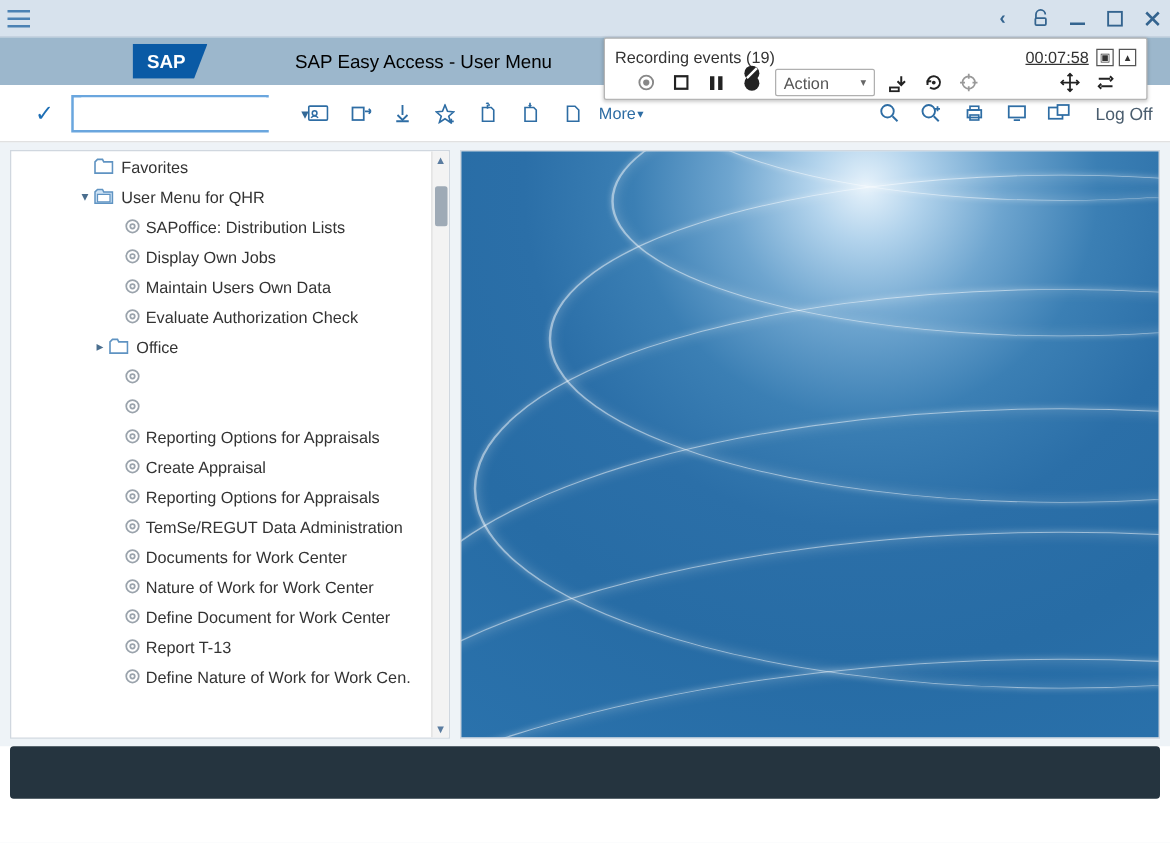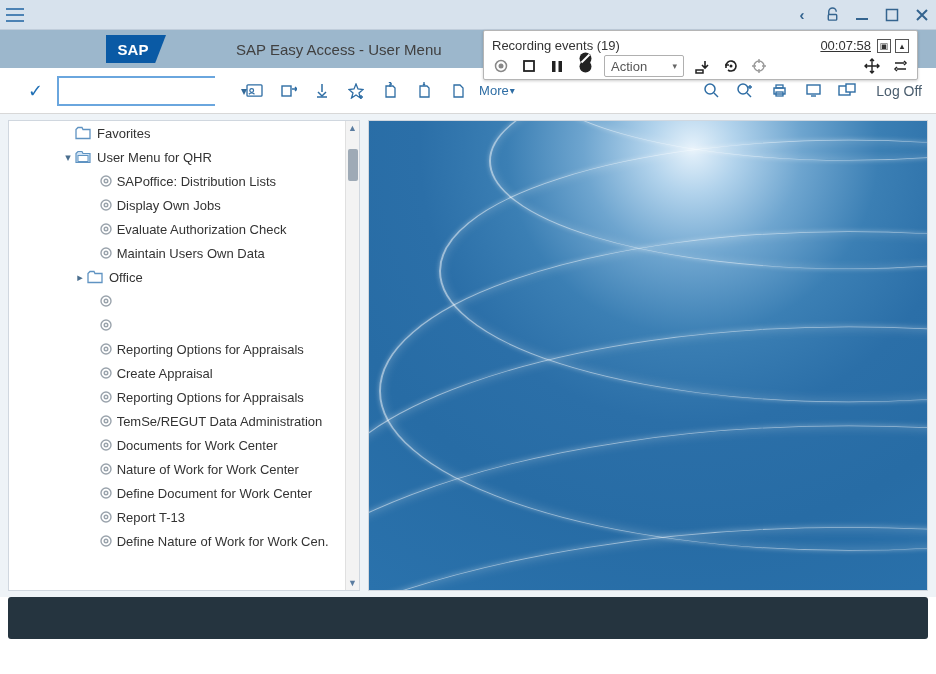--- a/index.html
+++ b/index.html
@@ -7,21 +7,21 @@
   
   .window-titlebar { height: 30px; background: #d7e2ed; border-bottom: 1px solid #c0cddb; display: flex; align-items: center; padding: 0 6px; }
   .hamburger { width: 18px; height: 14px; display: flex; flex-direction: column; justify-content: space-between; cursor: pointer; }
   .hamburger span { height: 2px; background: #4c82b4; }
   .win-controls { margin-left: auto; display: flex; align-items: center; gap: 14px; }
   .win-controls .ic { width: 16px; height: 16px; display:flex; align-items:center; justify-content:center; color:#34648f; cursor:pointer; font-size:15px; font-weight:bold; }
   
   .app-header { height: 38px; background: #9cb7cc; display: flex; align-items: center; padding: 0 12px 0 106px; position: relative; }
   .logo { position:absolute; left:106px; top:5px; }
   .logo-box { width:60px; height:28px; background:#0a5aa5; display:flex; align-items:center; justify-content:center; color:#fff; font-weight:bold; font-size:15px; clip-path: polygon(0 0, 100% 0, 82% 100%, 0% 100%); padding-right:6px;}
-  .app-title { margin-left: 130px; color:#404040; font-size:15px; }
+  .app-title { margin-left: 130px; color:#000000; font-size:15px; }
   
   .toolbar { height: 46px; background:#fff; border-bottom:1px solid #d8d8d8; display:flex; align-items:center; padding: 0 14px 0 28px; gap: 8px; }
   .check { color:#1e6fb5; font-size:18px; margin-right: 6px;}
   .tcode-box { border:2px solid #6aa6de; height:30px; width:158px; display:flex; align-items:center; padding:0 6px; }
   .tcode-box input { flex:1; border:none; outline:none; height:100%; font-size:13px; }
   .tcode-box .chev { color:#346997; font-size:12px; }
   .tb-ico { width:26px; height:26px; display:flex; align-items:center; justify-content:center; color:#2e6da4; cursor:pointer; border-radius:3px; }
   .tb-sep { flex:1; }
   .more-btn { color:#2e6da4; font-size:14px; cursor:pointer; display:flex; align-items:center; gap:1px; }
   .logoff { color:#4a5d6e; font-size:14px; cursor:pointer; margin-left:8px; }
@@ -44,21 +44,21 @@
   
   .imgarea { flex:1; border:1px solid #d0d7df; position:relative; overflow:hidden; background: radial-gradient(circle at 58% 6%, #e6f2fb 0%, #b2d3ec 8%, #6ea5cf 20%, #3b7fb4 34%, #2b6fa8 50%, #276ca5 70%, #2a72ac 100%); }
   .ripple { position:absolute; border-radius:50%; border:2px solid rgba(255,255,255,0.55); box-shadow: 0 0 10px rgba(255,255,255,0.35), inset 0 0 18px rgba(255,255,255,0.25); }
   
   .statusbar { height:42px; margin:0 8px 8px; background:#25343f; border-radius:3px; }
   
   .recorder { position:absolute; top:30px; left:483px; width:435px; height:50px; background:#fff; border:1px solid #b5b5b5; border-radius:2px; box-shadow:0 1px 3px rgba(0,0,0,0.2); display:flex; flex-direction:column; z-index:10; }
   .rec-row1 { height:22px; display:flex; align-items:flex-end; padding:0 8px; color:#333; }
   .rec-title { flex:1; }
   .rec-time { font-variant-numeric: tabular-nums; margin-right:6px;text-decoration:underline; }
-  .rec-row2 { flex:1; display:flex; align-items:center; padding:0 8px; gap:10px; }
+  .rec-row2 { flex:1; display:flex; align-items:center; padding:0 24px; gap:10px; }
   .rec-ico { width:18px; height:18px; display:flex; align-items:center; justify-content:center; color:#3a3a3a; cursor:pointer; }
   .rec-sel { height:22px; border:1px solid #b0b0b0; border-radius:2px; display:flex; align-items:center; padding:0 6px; min-width:80px; justify-content:space-between; cursor:pointer; color:#555; font-size:12px;}
   .rec-box { width:14px; height:14px; border:1px solid #555; display:flex; align-items:center; justify-content:center; font-size:9px; cursor:pointer; }
   
   svg { display:block; }
 </style>
 </head>
 <body>
 
 <div class="window-titlebar">
@@ -214,25 +214,25 @@
           <circle cx="7" cy="7" r="5" class="ico-cog"></circle>
           <circle cx="7" cy="7" r="1.8" class="ico-cog"></circle>
         </svg>&nbsp;<span class="label">SAPoffice: Distribution Lists</span></div>
     <div class="node level2"><svg width="14" height="14">
           <circle cx="7" cy="7" r="5" class="ico-cog"></circle>
           <circle cx="7" cy="7" r="1.8" class="ico-cog"></circle>
         </svg>&nbsp;<span class="label">Display Own Jobs</span></div>
     <div class="node level2"><svg width="14" height="14">
           <circle cx="7" cy="7" r="5" class="ico-cog"></circle>
           <circle cx="7" cy="7" r="1.8" class="ico-cog"></circle>
+        </svg>&nbsp;<span class="label">Maintain Users Own Data</span></div>
+    <div class="node level2"><svg width="14" height="14">
+          <circle cx="7" cy="7" r="5" class="ico-cog"></circle>
+          <circle cx="7" cy="7" r="1.8" class="ico-cog"></circle>
         </svg>&nbsp;<span class="label">Evaluate Authorization Check</span></div>
-    <div class="node level2"><svg width="14" height="14">
-          <circle cx="7" cy="7" r="5" class="ico-cog"></circle>
-          <circle cx="7" cy="7" r="1.8" class="ico-cog"></circle>
-        </svg>&nbsp;<span class="label">Maintain Users Own Data</span></div>
 
     <div class="node level1">
       <span class="exp">▸</span>
       <svg class="fold" width="16" height="13" viewBox="0 0 16 13">
           <path class="ico-folder-o" d="M1 3 l2-2 h4 l1 2 h7 v9 h-14 Z"></path>
         </svg>
       <span class="label">Office</span>
     </div>
 
     <div class="node level2"><svg width="14" height="14">

